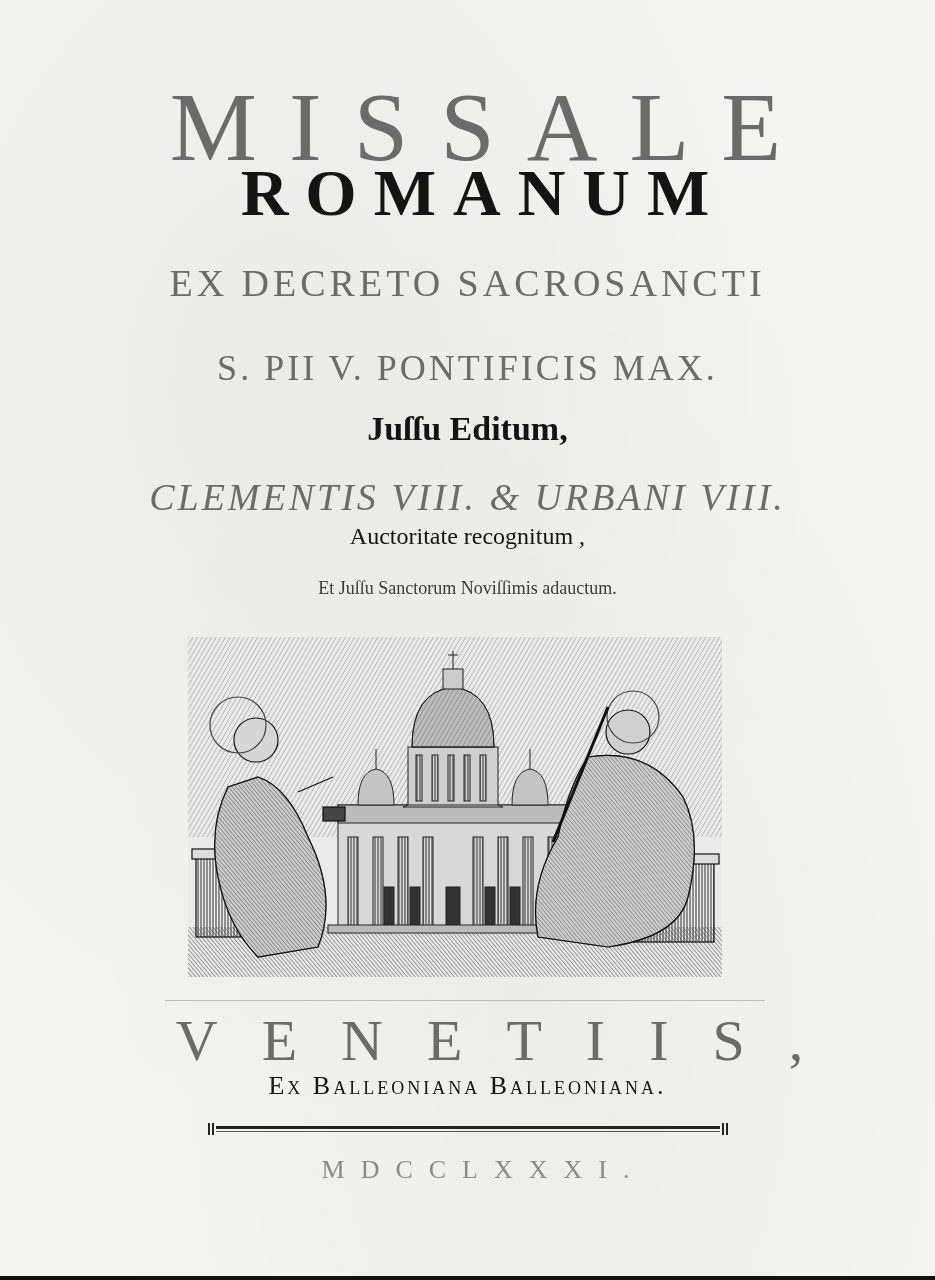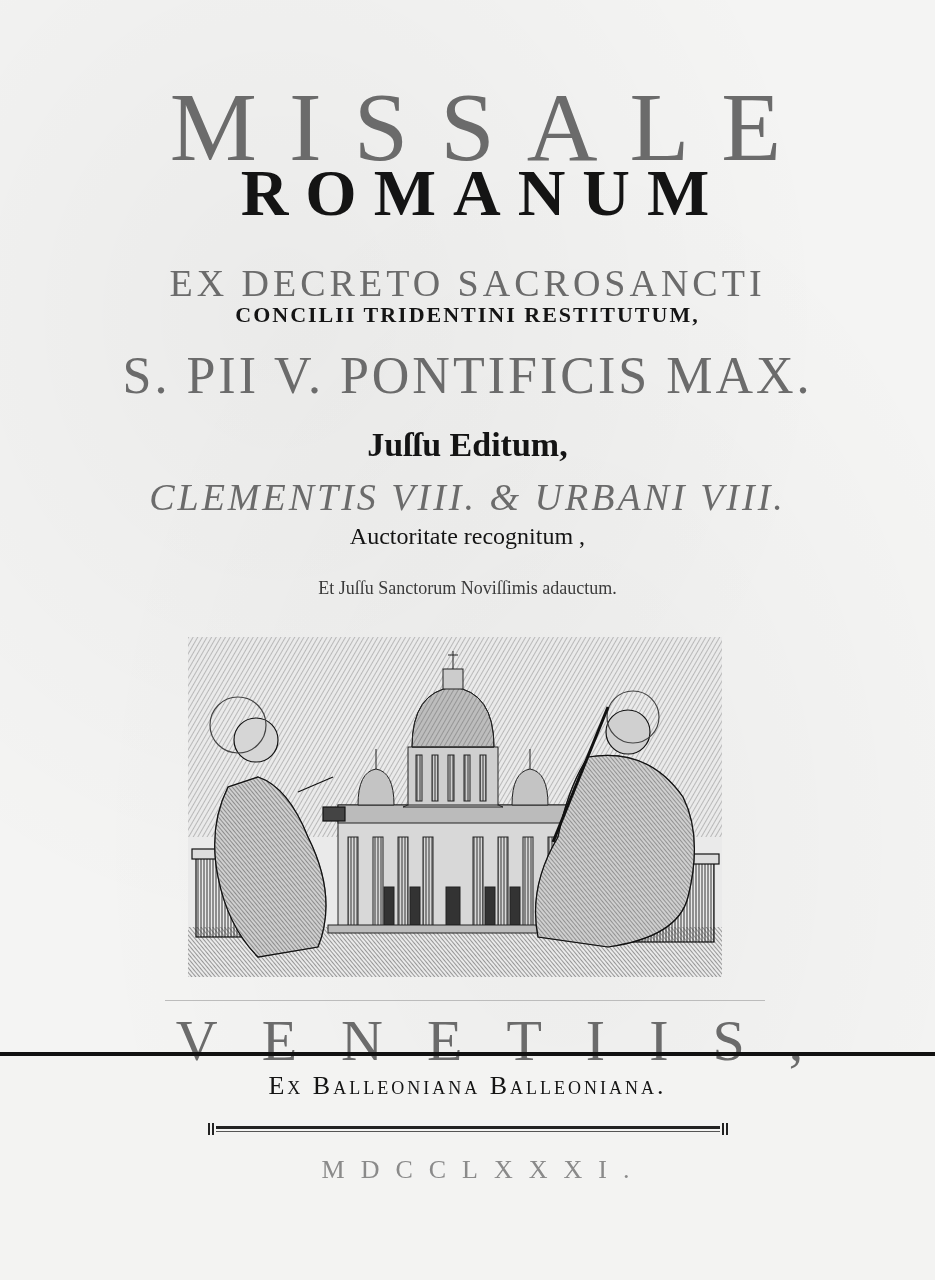--- a/index.html
+++ b/index.html
@@ -2,35 +2,35 @@
 <html><head>
 <meta charset="utf-8">
 <style>
   html, body { margin:0; padding:0; }
   body {
     width:935px; height:1280px; overflow:hidden; position:relative;
     background:#f3f3f2;
     font-family:"Liberation Serif","DejaVu Serif",serif;
   }
   .page {
-    position:absolute; left:0; top:0; width:935px; height:1056px;
+    position:absolute; left:0; top:0; width:935px; height:1280px;
     background:
       radial-gradient(ellipse at 30% 30%, rgba(0,0,0,0.04), rgba(0,0,0,0) 60%),
       radial-gradient(ellipse at 60% 80%, rgba(0,0,0,0.03), rgba(0,0,0,0) 60%),
       #f4f4f3;
   }
   .line { position:absolute; left:0; width:935px; text-align:center; white-space:nowrap; }
   .grey { color:#6b6b6b; }
   .black { color:#141414; }
   #l1 { top:78px; font-size:98px; letter-spacing:32px; padding-left:24px; line-height:1; }
   #l2 { top:160px; font-size:66px; letter-spacing:17px; padding-left:16px; line-height:1; font-weight:bold; }
   #l3 { top:264px; font-size:38px; letter-spacing:4px; line-height:1; }
   #l4 { top:304px; font-size:22px; letter-spacing:2px; font-weight:bold; line-height:1; font-variant:small-caps; }
-  #l5 { top:350px; font-size:52px; letter-spacing:3px; line-height:1; }
-  #l6 { top:428px; font-size:34px; font-weight:bold; line-height:1;font-family:Liberation Serif, serif; }
+  #l5 { top:350px; font-size:36px; letter-spacing:3px; line-height:1; }
+  #l6 { top:412px; font-size:34px; font-weight:bold; line-height:1;font-family:Liberation Serif, serif; }
   #l7 { top:478px; font-size:38px; letter-spacing:3px; line-height:1;font-style:italic; }
   #l8 { top:524px; font-size:24px; line-height:1; }
   #l9 { top:579px; font-size:18px; line-height:1; color:#3a3a3a; }
   #l10 { top:1012px; font-size:58px; letter-spacing:44px; padding-left:44px; line-height:1; }
   #l11 { top:1073px; font-size:26px; letter-spacing:3px; line-height:1; font-variant:small-caps; }
   #l13 { top:1157px; font-size:26px; letter-spacing:16px; padding-left:16px; line-height:1; color:#8a8a8a; }
 
   .engraving {
     position:absolute; left:188px; top:637px; width:534px; height:340px;
   }
@@ -45,21 +45,20 @@
   .divider-top { position:absolute; left:165px; top:1000px; width:600px; height:1px; background:#bcbcbc; }
 </style>
 </head>
 <body>
 
 <div class="page">
 
   <div id="l1" class="line grey">MISSALE</div>
   <div id="l2" class="line black">ROMANUM</div>
   <div id="l3" class="line grey">EX DECRETO SACROSANCTI</div>
-  <div id="l4" class="line black">CONCILII TRIDENTINI RESTITUTUM,</div>
   <div id="l5" class="line grey">S. PII V. PONTIFICIS MAX.</div>
   <div id="l6" class="line black">Juſſu Editum,</div>
   <div id="l7" class="line grey">CLEMENTIS VIII. &amp; URBANI VIII.</div>
   <div id="l8" class="line black">Auctoritate recognitum ,</div>
   <div id="l9" class="line">Et Juſſu Sanctorum Noviſſimis adauctum.</div>
 
   <div class="engraving">
     <svg width="534" height="340" viewBox="0 0 534 340">
       <defs>
         <pattern id="hatch" width="4" height="4" patternUnits="userSpaceOnUse" patternTransform="rotate(30)">

